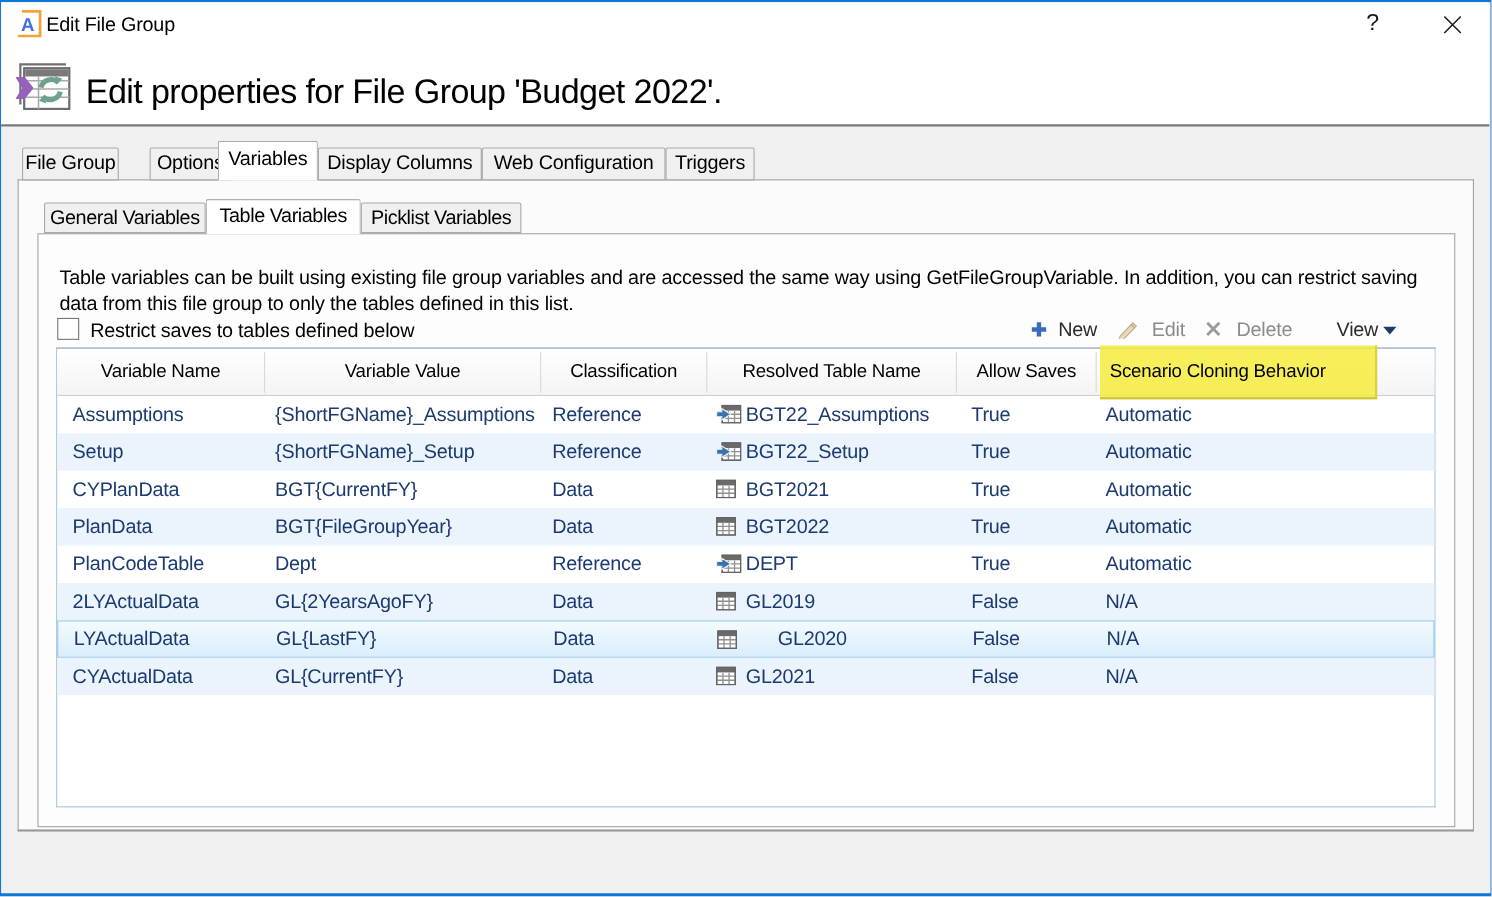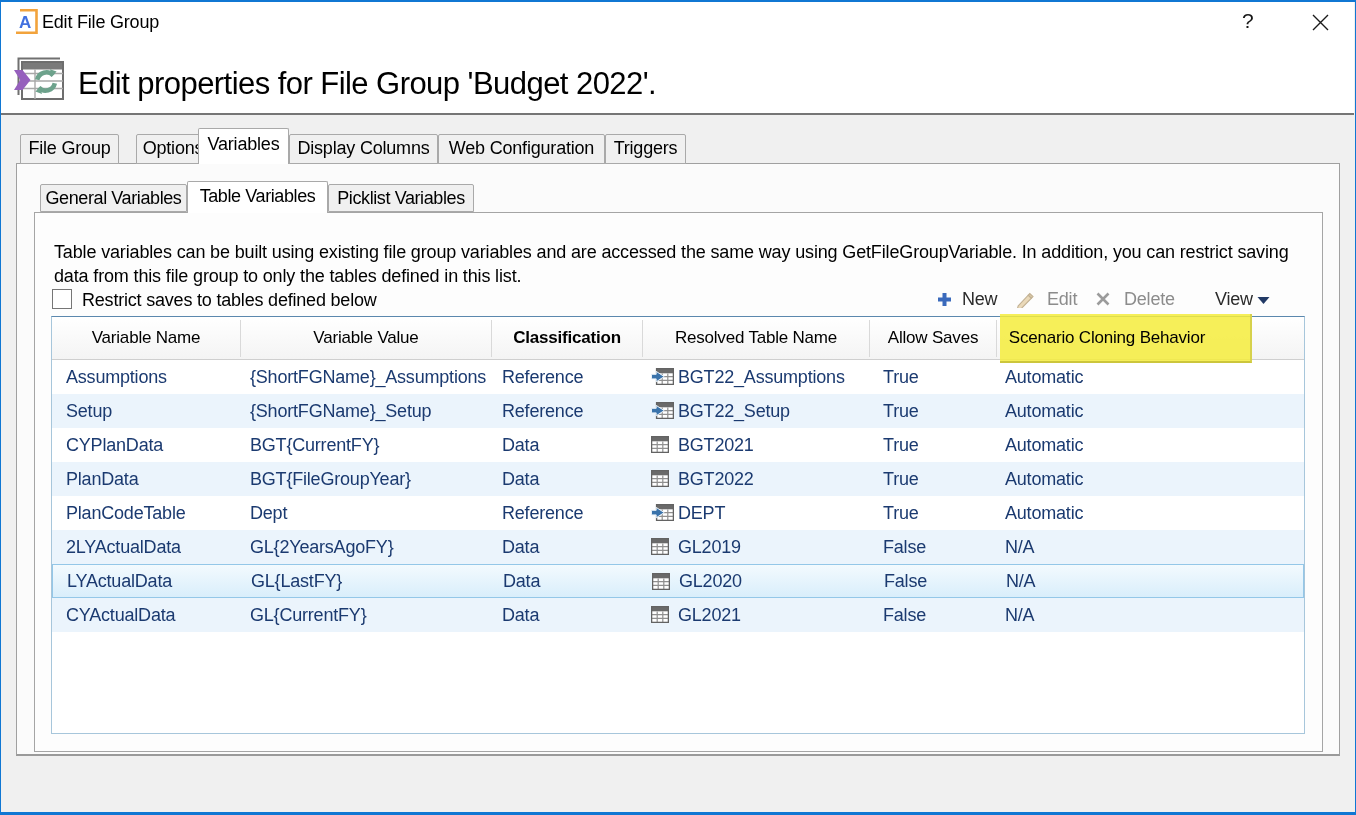--- a/index.html
+++ b/index.html
@@ -71,21 +71,21 @@
     <g fill="none" stroke="#6da28c" stroke-width="4.6">
       <path d="M23.2 23.7 A9.4 9.4 0 0 1 39.2 19.3"></path>
       <path d="M40.8 27.3 A9.4 9.4 0 0 1 24.8 31.7"></path>
     </g>
     <path d="M36 13.2 l6.6 2.4 -4.9 5.1 z" fill="#6da28c"></path>
     <path d="M28 38 l-6.6 -2.4 4.9 -5.1 z" fill="#6da28c"></path>
   </svg>
   <div class="banner-text">Edit properties for File Group 'Budget 2022'.</div>
 
   <div class="page1"></div>
-  <div class="tab" style="left:20px;width:99px;">File Group</div>
+  <div class="tab" style="left:20px;width:88px;">File Group</div>
   <div class="tab" style="left:119px;width:74px;margin-left:17px;">Options</div>
   <div class="tab active1" style="left:198px;width:91px;">Variables</div>
   <div class="tab" style="left:289px;width:149px;">Display Columns</div>
   <div class="tab" style="left:438px;width:167px;">Web Configuration</div>
   <div class="tab" style="left:605px;width:81px;">Triggers</div>
 
   <div class="page2"></div>
   <div class="tab2" style="left:40px;width:147px;">General Variables</div>
   <div class="tab2 active2" style="left:187px;width:141px;">Table Variables</div>
   <div class="tab2" style="left:328px;width:146px;">Picklist Variables</div>
@@ -111,21 +111,21 @@
   <div class="tool t-dark" style="left:1215px;">View</div>
   <svg class="abs" style="left:1257px;top:296px" width="13" height="9" viewBox="0 0 13 9">
     <path d="M0.5 1 H12.5 L6.5 8 z" fill="#223a66"></path>
   </svg>
 
   <div class="lv"></div>
   <div class="hdr"></div>
   <div class="yellow"></div>
   <div class="hcell" style="left:52px;width:188px;">Variable Name</div>
   <div class="hcell" style="left:241px;width:250px;">Variable Value</div>
-  <div class="hcell" style="left:492px;width:150px;font-weight:bold;">Classification</div>
+  <div class="hcell" style="left:492px;width:150px;">Classification</div>
   <div class="hcell" style="left:643px;width:226px;">Resolved Table Name</div>
   <div class="hcell" style="left:870px;width:126px;">Allow Saves</div>
   <div class="hcell" style="left:1000px;width:214px;z-index:5;">Scenario Cloning Behavior</div>
   <div class="hsep" style="left:240px;"></div>
   <div class="hsep" style="left:491px;"></div>
   <div class="hsep" style="left:642px;"></div>
   <div class="hsep" style="left:869px;"></div>
   <div class="hsep" style="left:996px;"></div>
 
   <div id="rows">
@@ -219,21 +219,21 @@
   <div class="row sel" style="top:564px">
       <div class="cell" style="left:14px">LYActualData</div>
       <div class="cell" style="left:198px">GL{LastFY}</div>
       <div class="cell" style="left:450px">Data</div>
       <div class="abs" style="left:599px;top:8px"><svg width="18" height="17" viewBox="0 0 18 17">
           <rect x="0.5" y="0.5" width="17" height="16" fill="#fff" stroke="#636363" stroke-width="1.2"></rect>
           <rect x="0.5" y="0.5" width="17" height="4.8" fill="#6a6a6a"></rect>
           <path d="M0 8.6 H18 M0 12.4 H18 M6.2 5.5 V17 M11.8 5.5 V17" stroke="#909090" stroke-width="1.2"></path>
           <rect x="0.6" y="0.6" width="16.8" height="15.8" fill="none" stroke="#636363" stroke-width="1.2"></rect>
         </svg></div>
-      <div class="cell" style="left:626px">GL2020</div>
+      <div class="cell" style="left:654px">GL2020</div>
       <div class="cell" style="left:831px">False</div>
       <div class="cell" style="left:953px">N/A</div>
     </div>
   <div class="row alt" style="top:598px">
       <div class="cell" style="left:14px">CYActualData</div>
       <div class="cell" style="left:198px">GL{CurrentFY}</div>
       <div class="cell" style="left:450px">Data</div>
       <div class="abs" style="left:599px;top:8px"><svg width="18" height="17" viewBox="0 0 18 17">
           <rect x="0.5" y="0.5" width="17" height="16" fill="#fff" stroke="#636363" stroke-width="1.2"></rect>
           <rect x="0.5" y="0.5" width="17" height="4.8" fill="#6a6a6a"></rect>

